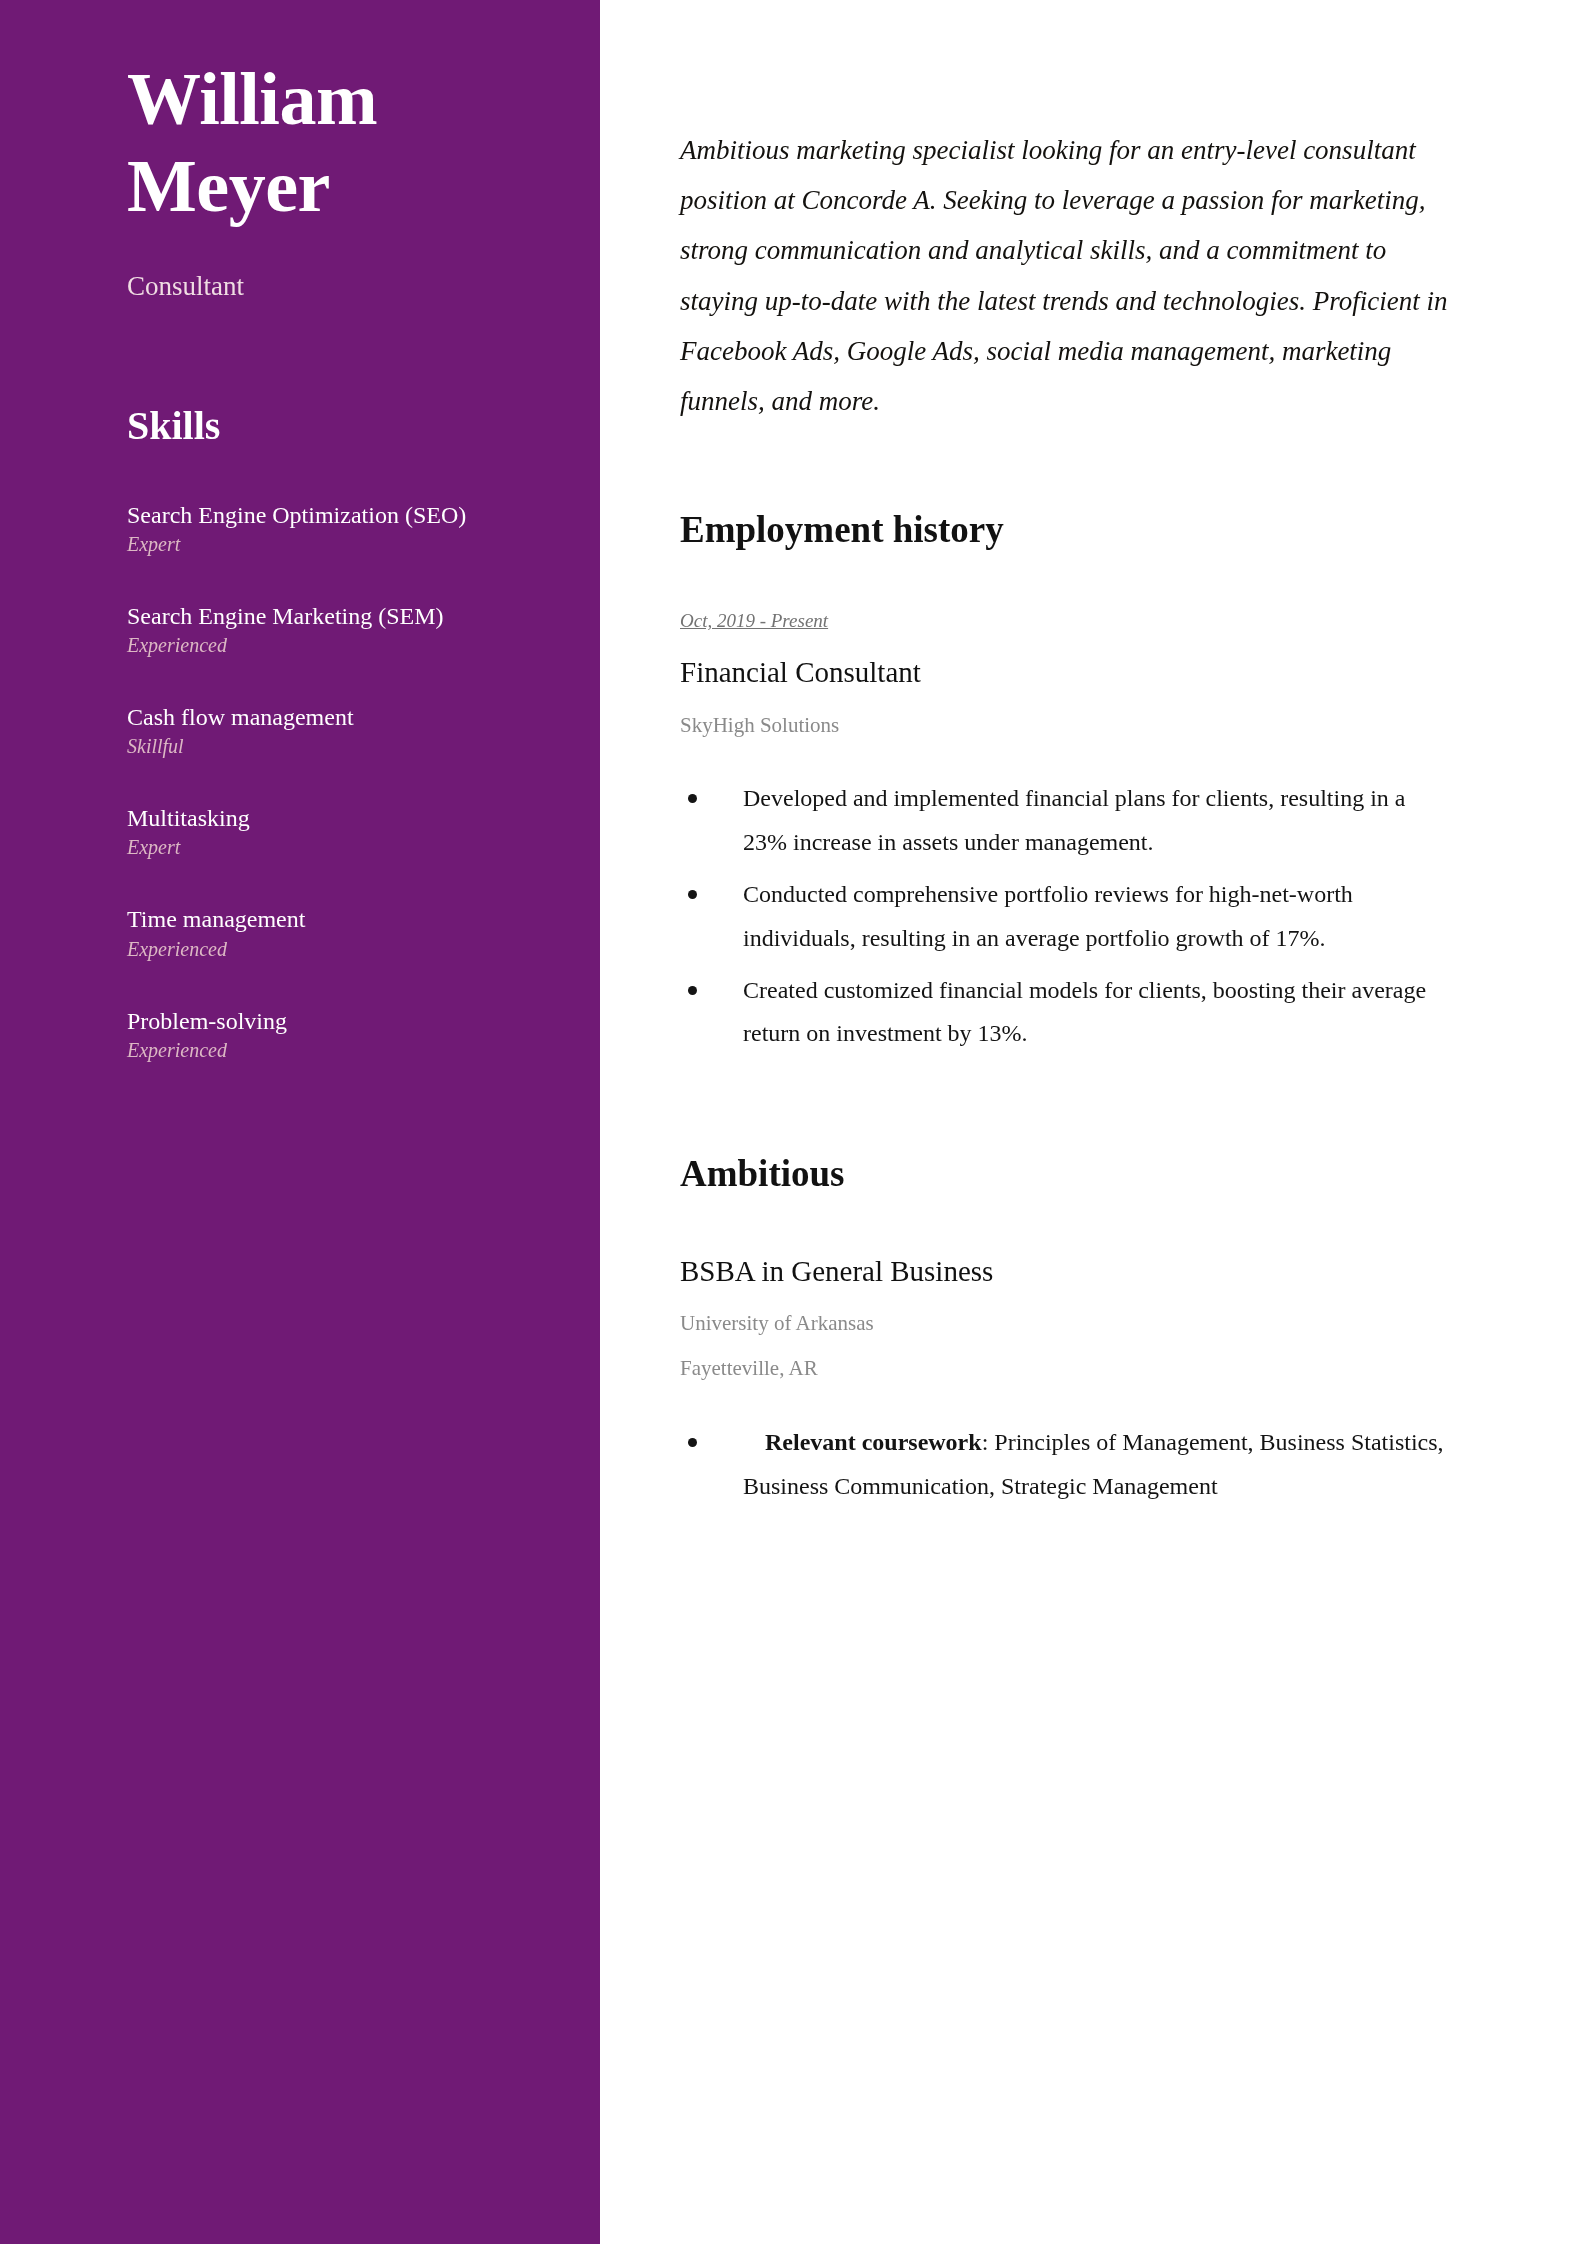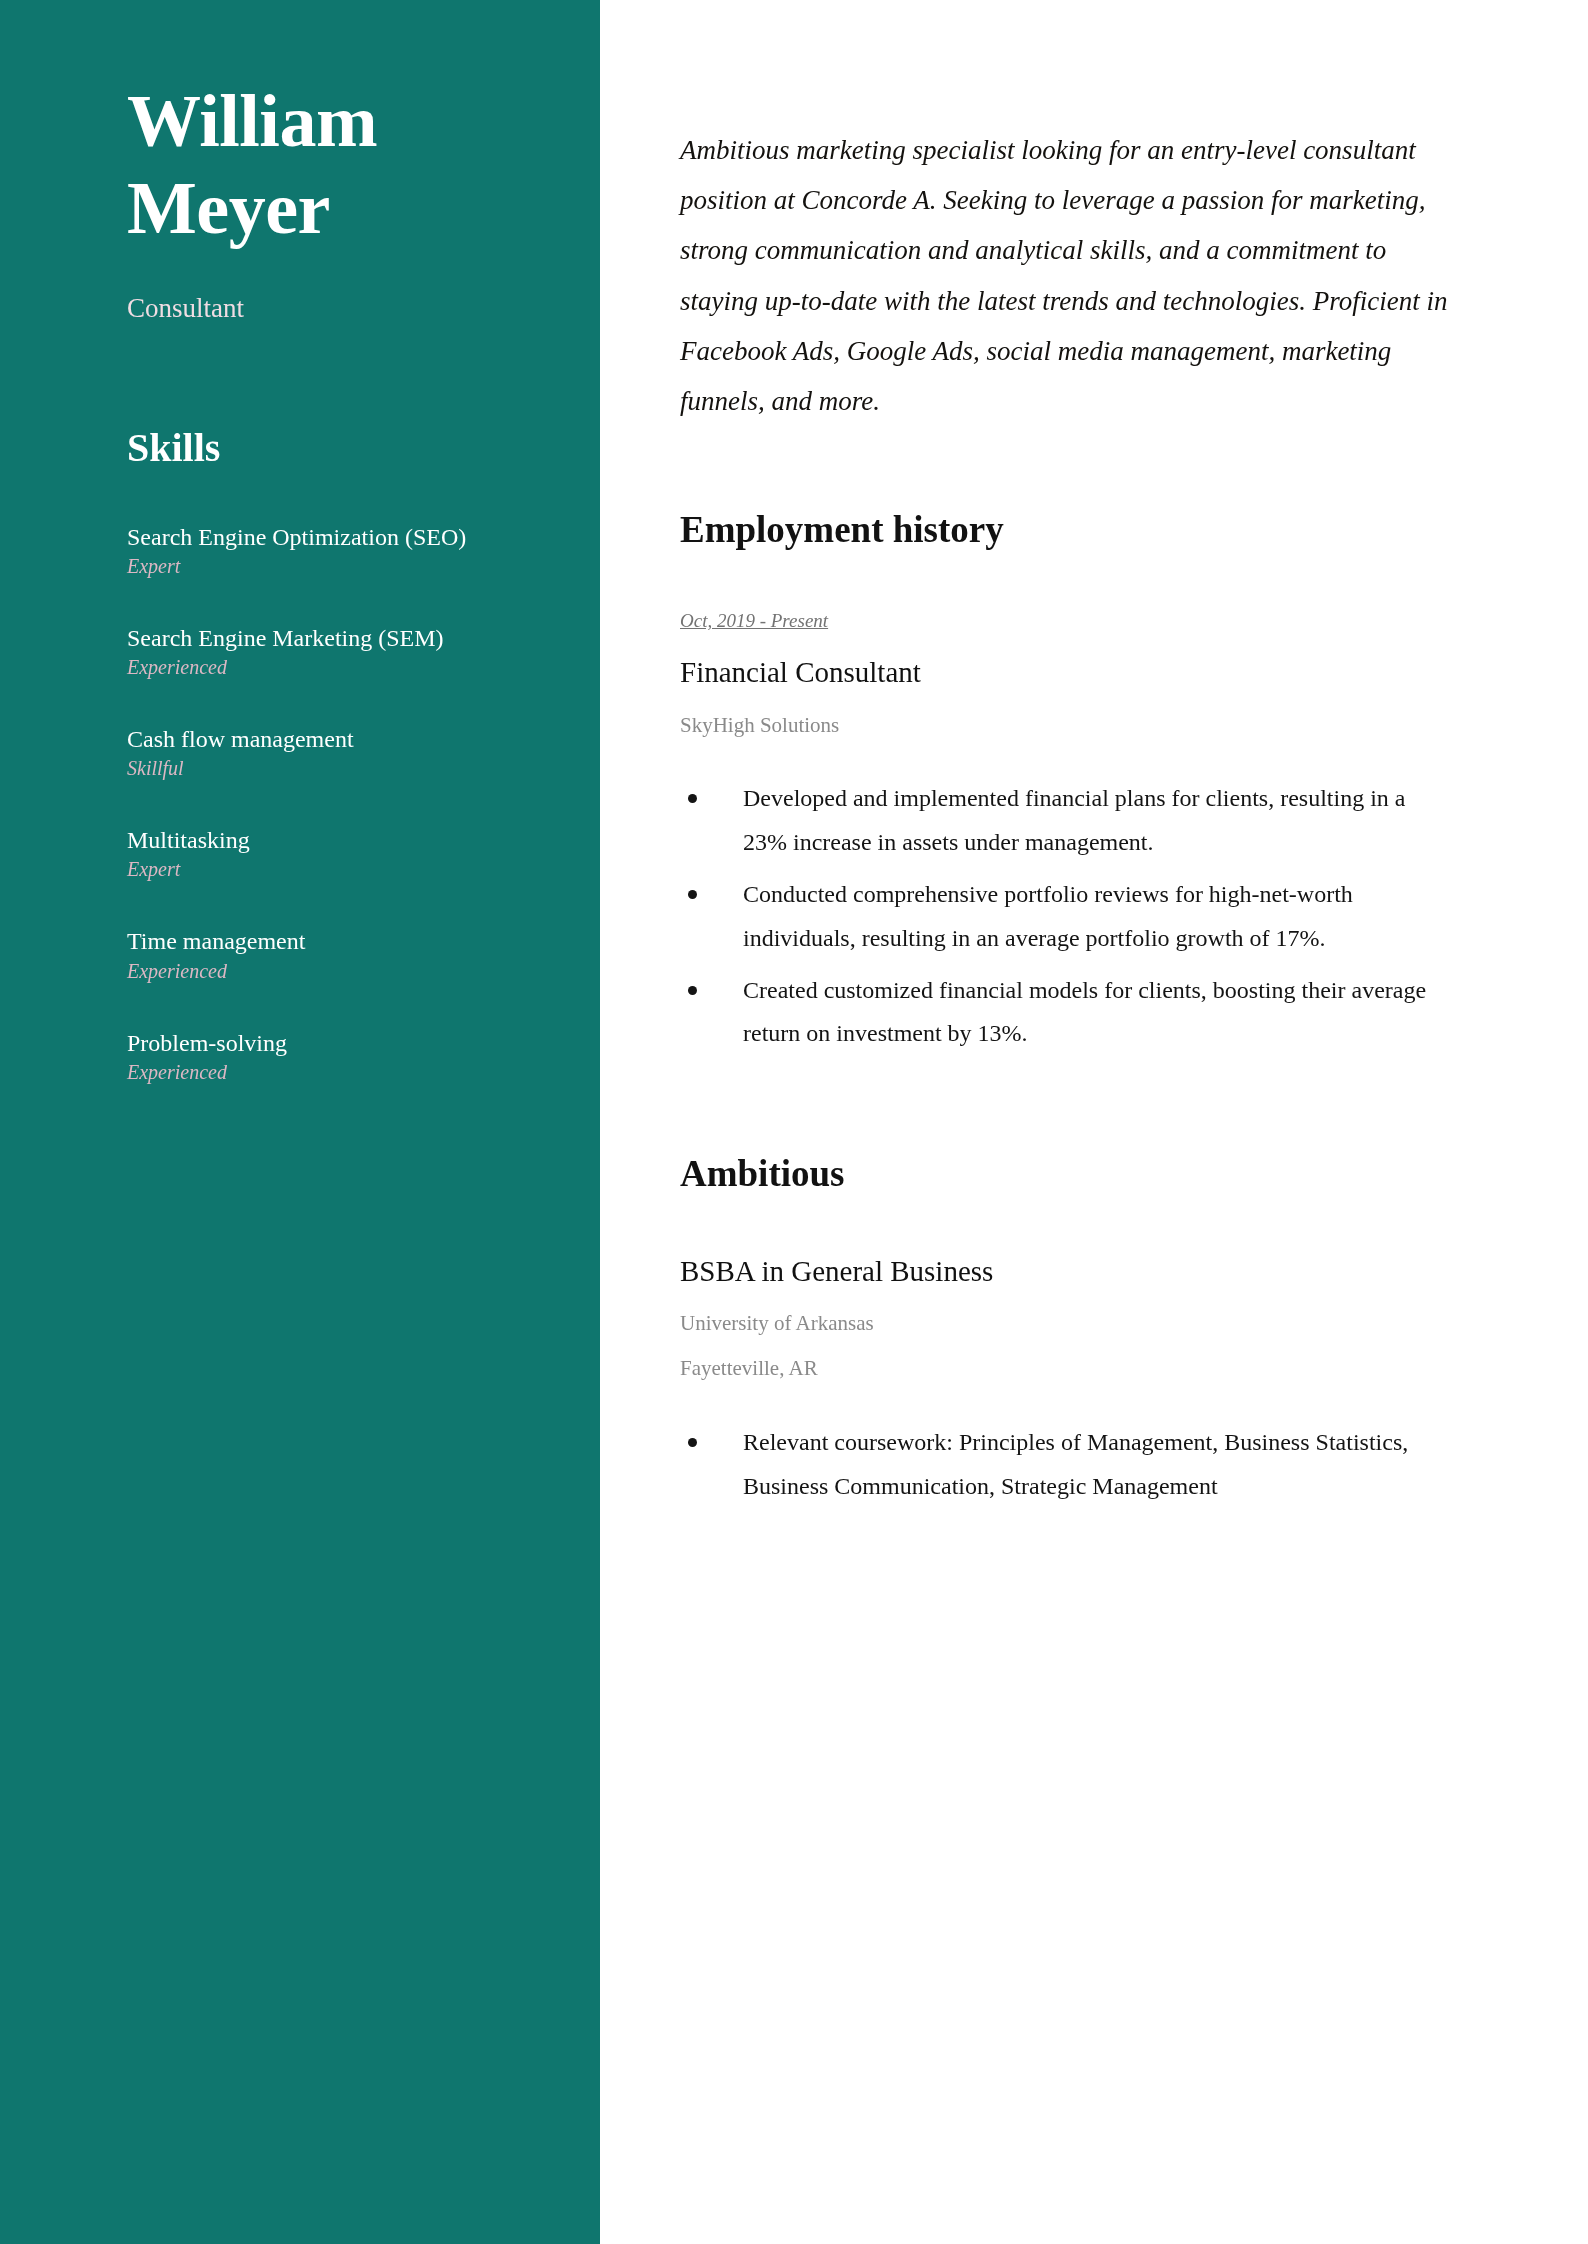--- a/index.html
+++ b/index.html
@@ -20,23 +20,23 @@
     height: 2244px;
     display: flex;
     background: #ffffff;
   }
 
   
   .sidebar {
     width: 600px;
     min-width: 600px;
     height: 2244px;
-    background: #0f766e;
+    background: #701a75;
     box-sizing: border-box;
-    padding: 78px 70px 0 127px;
+    padding: 56px 70px 0 127px;
     color: #ffffff;
   }
 
   .name {
     font-size: 74px;
     font-weight: 700;
     line-height: 1.18;
     letter-spacing: -0.5px;
     color: #ffffff;
     margin: 0;
@@ -167,21 +167,22 @@
   .bullets li .bullet-dot {
     position: absolute;
     left: 8px;
     top: 17px;
     width: 9px;
     height: 9px;
     background: #141414;
     border-radius: 50%;
   }
   .bullets li b {
-    font-weight: 400;
+    font-weight: 700;
+    margin-left: 22px;
   }
 </style>
 </head>
 <body>
 
 <div class="page">
 
   <aside class="sidebar">
 
     <h1 class="name">William Meyer</h1>

